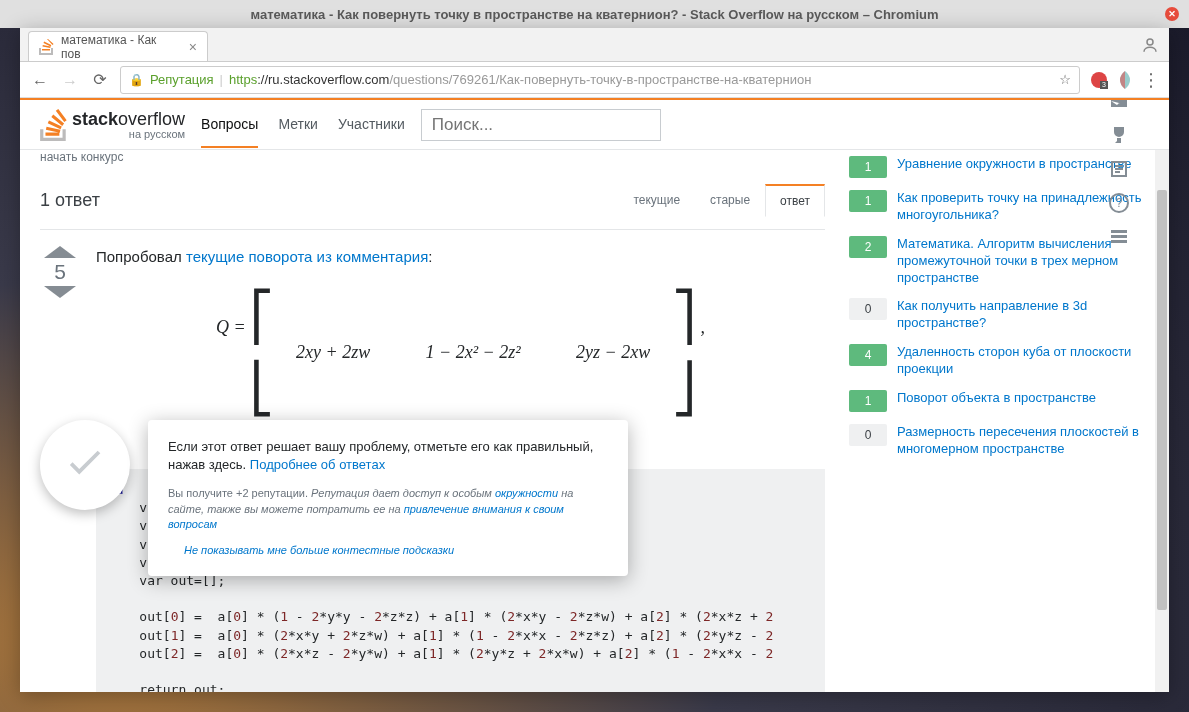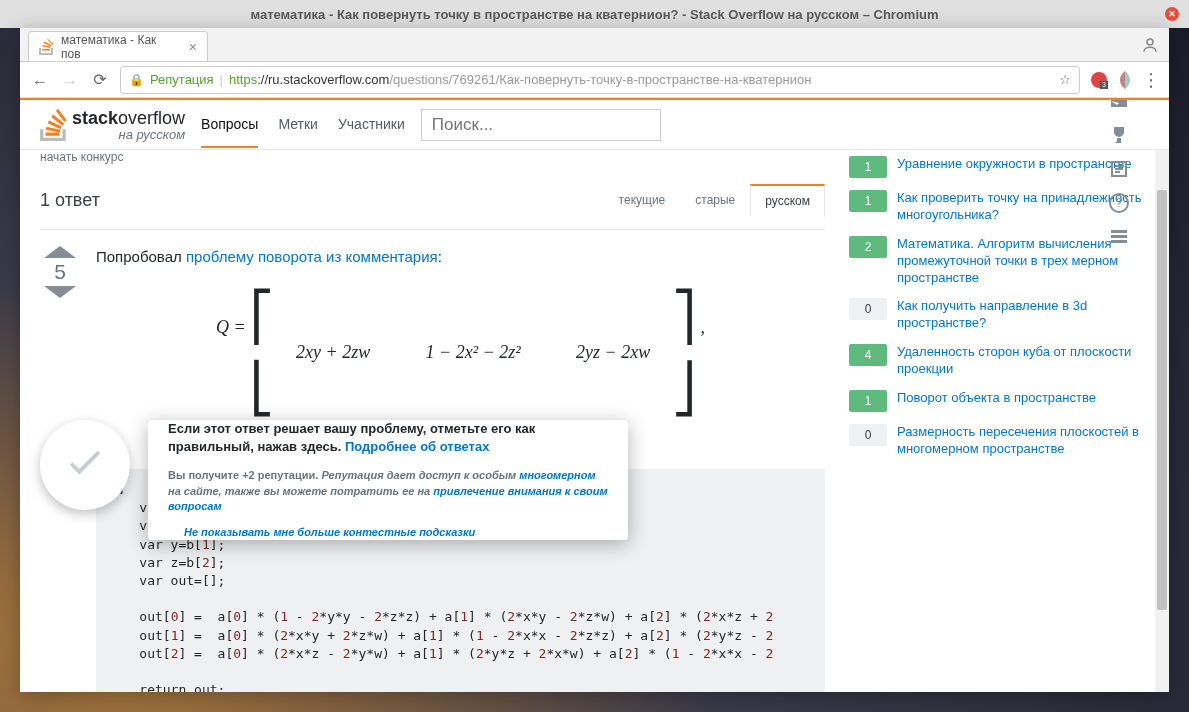--- a/index.html
+++ b/index.html
@@ -31,21 +31,21 @@
 .ext-icon { width: 18px; height: 18px; }
 .menu-dots { font-size: 18px; color: #666; letter-spacing: -1px; }
 .orange-line { height: 2px; background: #f48024; }
 
 .content-wrap { flex: 1; overflow: hidden; position: relative; }
 .content { position: absolute; inset: 0; overflow-y: auto; }
 
 .so-header { height: 50px; border-bottom: 1px solid #e4e6e8; display: flex; align-items: center; padding: 0 20px; gap: 16px; background: #fff; position: sticky; top: 0; z-index: 10; }
 .so-logo { display: flex; align-items: center; gap: 4px; }
 .so-logo-text { font-size: 18px; font-weight: bold; color: #242629; }
-.so-logo-sub { font-size: 13px; color: #6a737c; display: block; text-align: right; margin-top: -2px; font-style: italic; }
+.so-logo-sub { font-size: 11px; color: #6a737c; display: block; text-align: right; margin-top: -2px; }
 .so-nav { display: flex; gap: 20px; font-size: 14px; color: #535a60; }
 .so-nav-item { padding-bottom: 14px; margin-bottom: -14px; }
 .so-nav-item.active { color: #0c0d0e; border-bottom: 2px solid #f48024; }
 .search-box { width: 240px; height: 32px; border: 1px solid #c8ccd0; padding: 0 10px; font-size: 17px; }
 .so-right { margin-left: auto; display: flex; align-items: center; gap: 14px; font-size: 13px; color: #6a737c; flex-direction: column; }
 .rep { color: #535a60; font-weight: bold; }
 .badge-gold { color: #ffcc01; }
 .badge-silver { color: #b4b8bc; }
 .badge-bronze { color: #d1a684; }
 .icon-box { width: 20px; height: 20px; color: #848d95; }
@@ -74,21 +74,21 @@
 .answer-body { flex: 1; min-width: 0; font-size: 15px; color: #242729; line-height: 1.5; }
 .answer-body a { color: #07c; text-decoration: none; }
 
 .math-block { font-family: 'Times New Roman', serif; font-size: 18px; font-style: italic; padding: 12px 0; text-align: center; }
 .matrix { display: inline-flex; align-items: center; gap: 4px; }
 .bracket { font-size: 48px; font-weight: 100; font-style: normal; }
 .matrix-rows { display: flex; flex-direction: column; gap: 6px; }
 .matrix-row { display: flex; gap: 30px; }
 .matrix-row span { min-width: 110px; text-align: center; }
 
-.popup { position: absolute; top: 320px; left: 128px; width: 480px; background: #fff; border-radius: 4px; box-shadow: 0 4px 20px rgba(0,0,0,0.3); padding: 0 20px; z-index: 6; font-size: 13px; color: #242729; line-height: 1.4; font-weight: bold; }
+.popup { position: absolute; top: 320px; left: 128px; width: 480px; background: #fff; border-radius: 4px; box-shadow: 0 4px 20px rgba(0,0,0,0.3); padding: 18px 20px; z-index: 6; font-size: 13px; color: #242729; line-height: 1.4; }
 .popup a { color: #07c; text-decoration: none; }
 .popup .rep-text { margin-top: 12px; font-size: 11px; color: #6a737c; }
 .popup .rep-text em { font-style: italic; }
 .popup .dismiss { margin-top: 10px; font-size: 11px; font-style: italic; margin-left: 16px; }
 
 .code-block { background: #eff0f1; padding: 12px; overflow-x: auto; font-family: Consolas, monospace; font-size: 13px; line-height: 1.4; white-space: pre; margin-top: 10px; }
 .code-scroll { overflow-x: scroll; }
 .kw { color: #101094; }
 .num { color: #7d2727; }
 
@@ -208,32 +208,32 @@
 
       <div class="page-body">
         <div class="main-col">
           <div class="bounty-btn">начать конкурс</div>
 
           <div class="answer-header">
             <div class="answer-count">1 ответ</div>
             <div class="sort-tabs">
               <div class="sort-tab">текущие</div>
               <div class="sort-tab">старые</div>
-              <div class="sort-tab active">русском</div>
+              <div class="sort-tab active">ответ</div>
             </div>
           </div>
 
           <div class="answer">
             <div class="vote-col">
               <div class="vote-arrow vote-up"></div>
               <div class="vote-count">5</div>
               <div class="vote-arrow vote-down"></div>
             </div>
             <div class="answer-body">
-              <p><span>Попробовал </span><a href="#">проблему поворота из комментария</a><span>:</span></p>
+              <p><span>Попробовал </span><a href="#">текущие поворота из комментария</a><span>:</span></p>
               <div class="math-block">
                 <span>Q = </span>
                 <span class="matrix">
                   <span class="bracket">⎡<br>⎣</span>
                   <span class="matrix-rows">
                     <span class="matrix-row">
                         <span>2xy + 2zw</span>
                         <span>1 − 2x² − 2z²</span>
                         <span>2yz − 2xw</span>
                       </span>
@@ -298,21 +298,21 @@
     <div class="accept-circle">
       <span class="accept-check">
         <svg width="46" height="46" viewBox="0 0 24 24" fill="#c8ccd0">
             <path d="M9 16.2l-3.5-3.5-1.4 1.4L9 19 20 8l-1.4-1.4z"></path>
           </svg>
       </span>
     </div>
 
     <div class="popup">
       <p><span>Если этот ответ решает вашу проблему, отметьте его как правильный, нажав здесь. </span><a href="#">Подробнее об ответах</a></p>
-      <p class="rep-text"><span>Вы получите +2 репутации. </span><em><span>Репутация дает доступ к особым </span><a href="#">многомерном</a><span> на сайте, также вы можете потратить ее на </span><a href="#">привлечение внимания к своим вопросам</a></em></p>
+      <p class="rep-text"><span>Вы получите +2 репутации. </span><em><span>Репутация дает доступ к особым </span><a href="#">окружности</a><span> на сайте, также вы можете потратить ее на </span><a href="#">привлечение внимания к своим вопросам</a></em></p>
       <p class="dismiss"><a href="#">Не показывать мне больше контестные подсказки</a></p>
     </div>
 
     <div class="scrollbar">
       <div class="scrollbar-thumb" style="top:90px;height:420px"></div>
     </div>
   </div>
 </div>
 
 </body></html>

